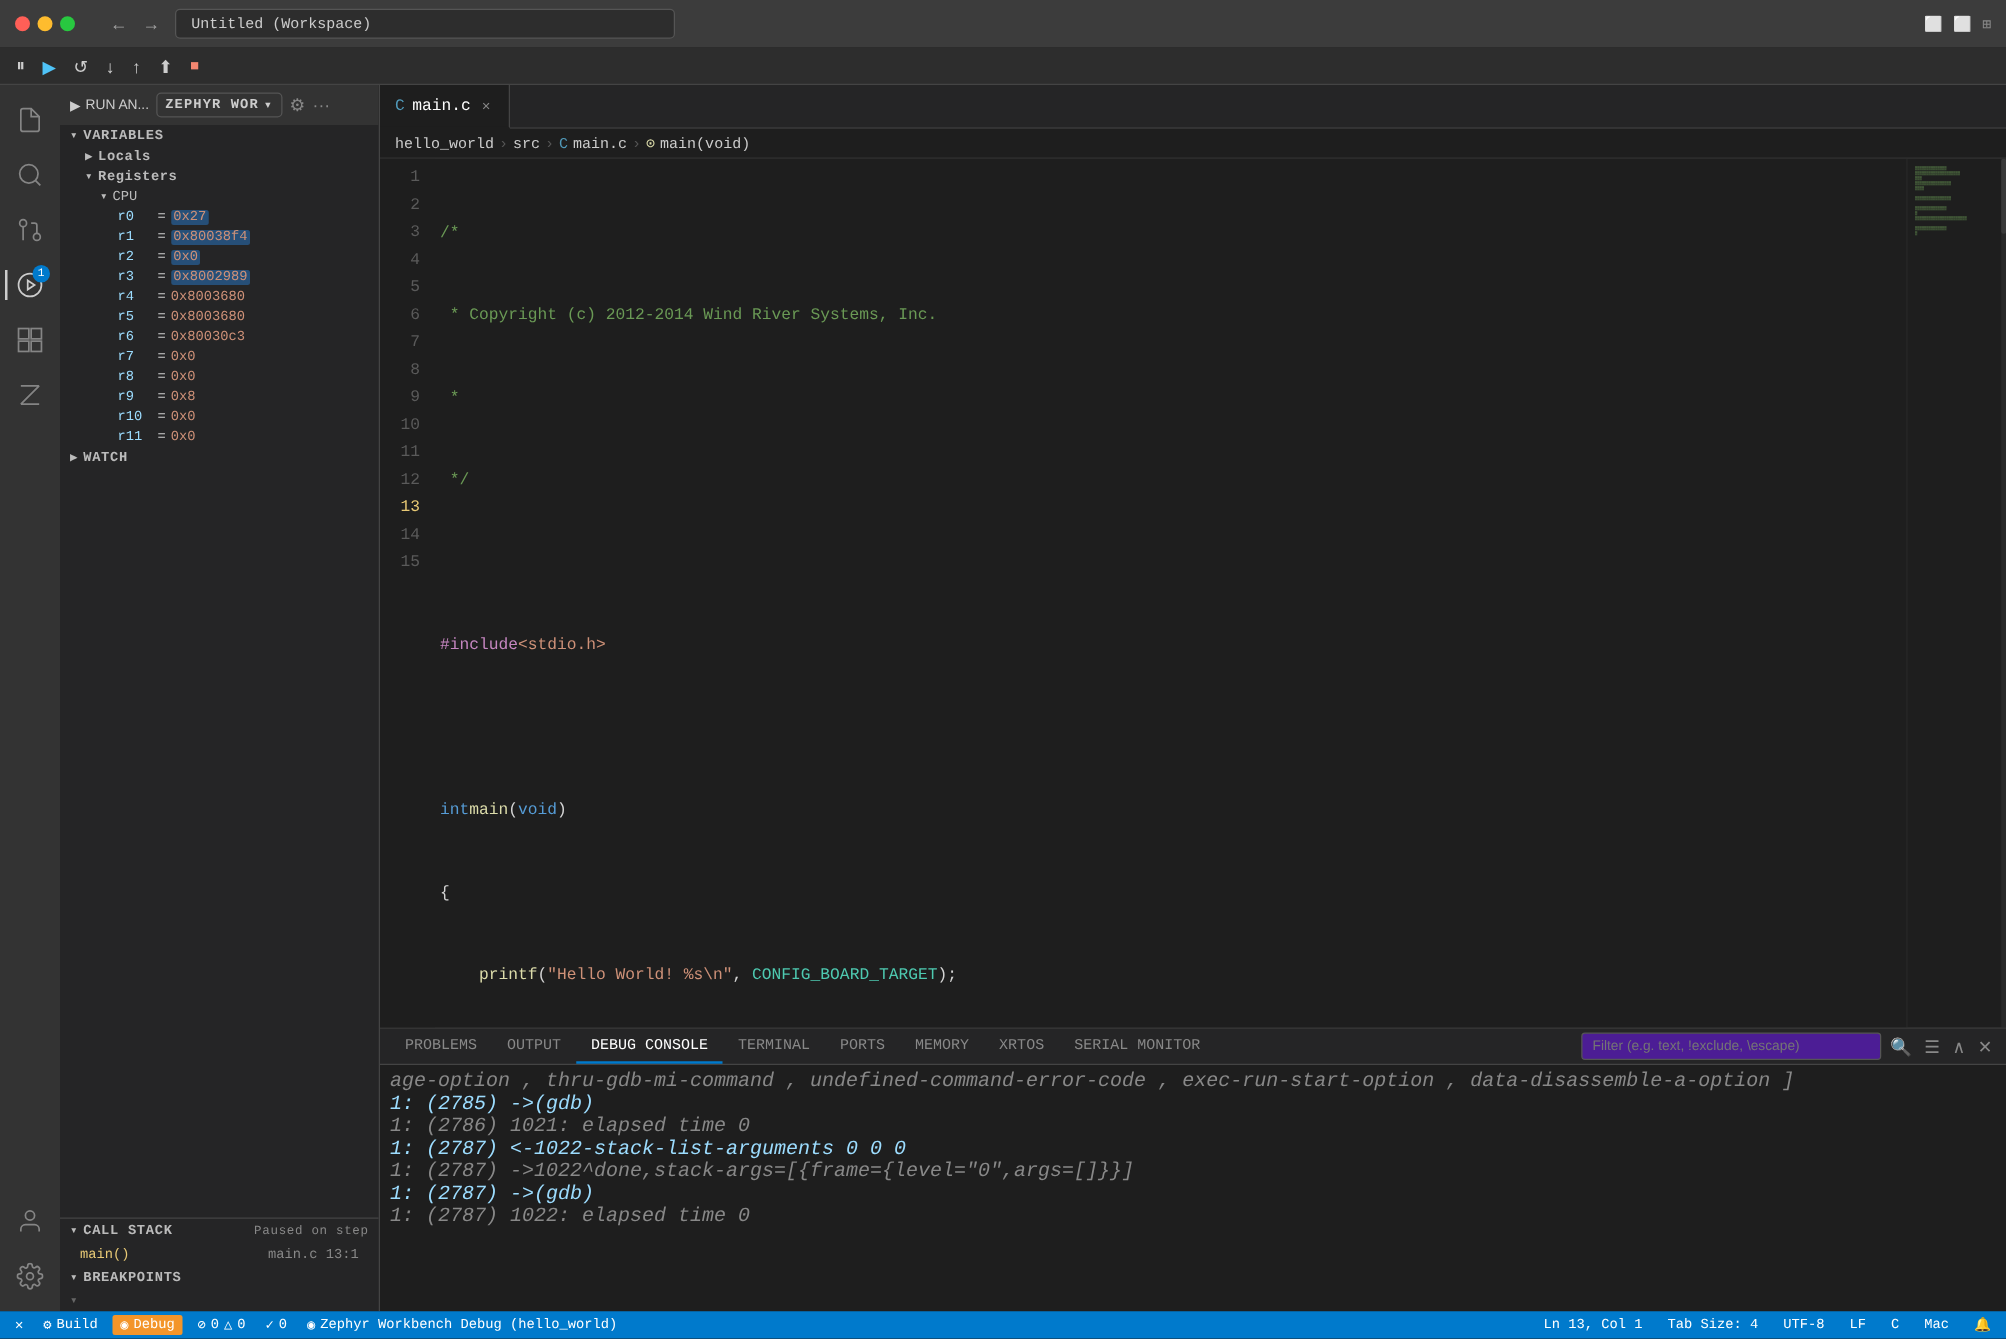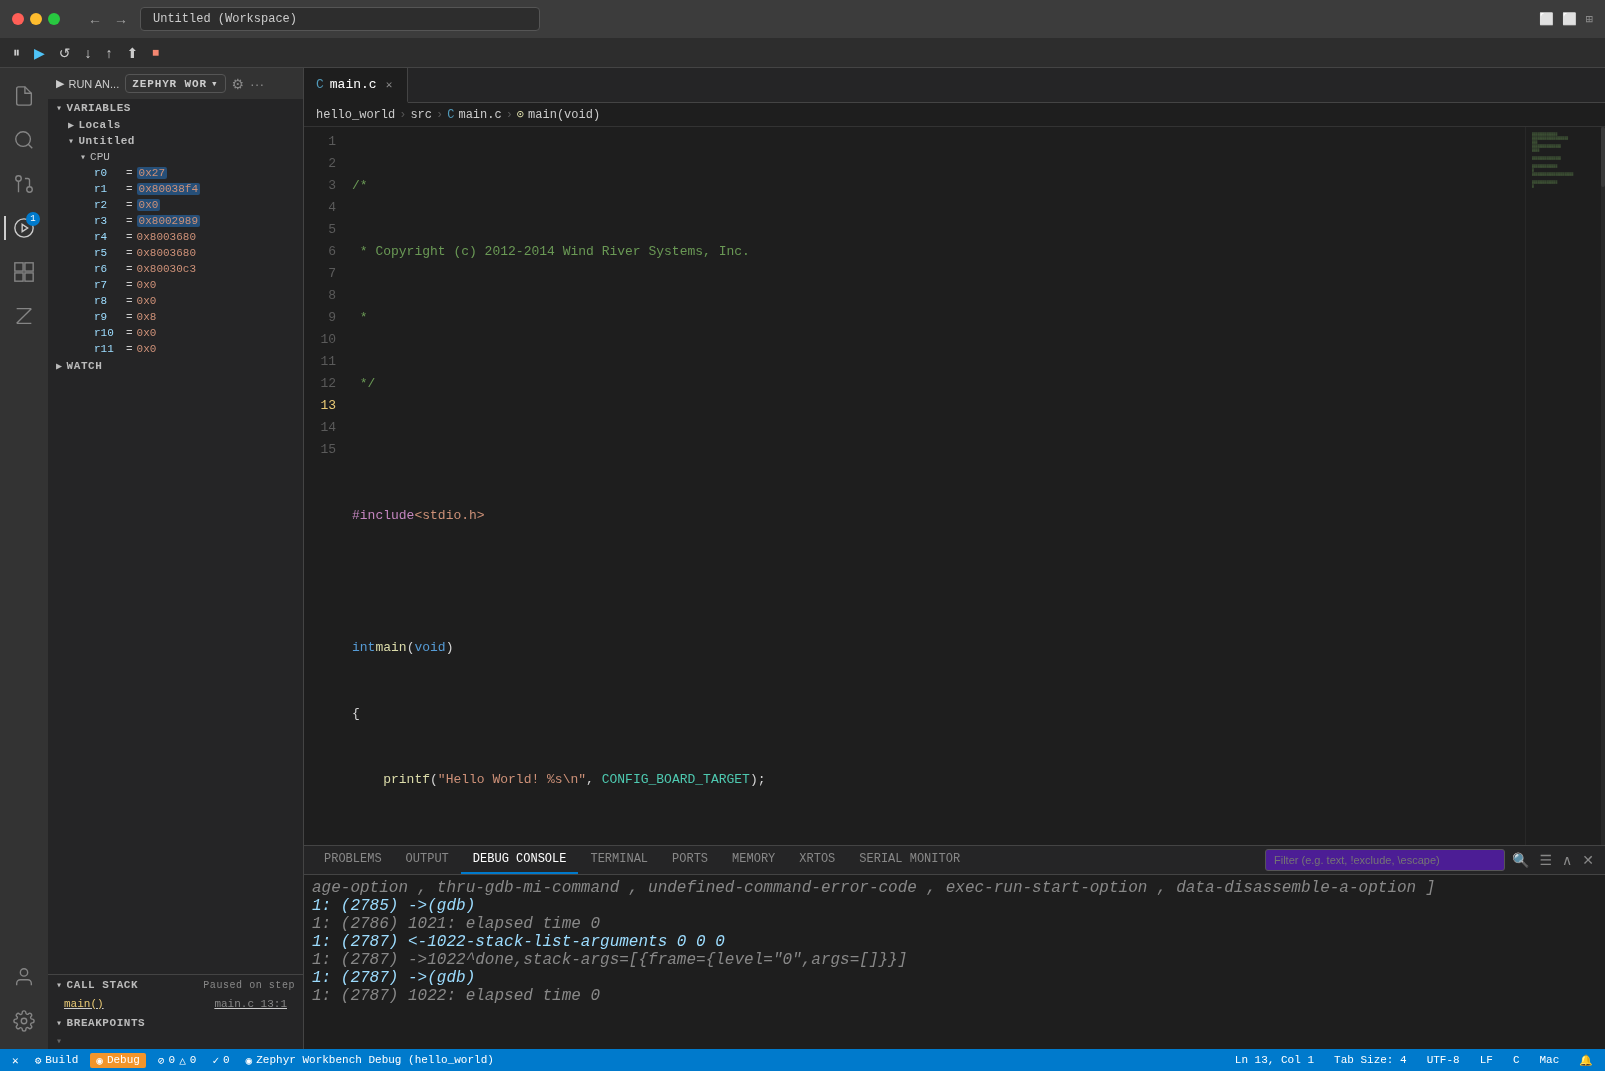--- a/index.html
+++ b/index.html
@@ -284,21 +284,20 @@
       color: #888;
       font-weight: normal;
     }
     .call-stack-item {
       display: flex;
       align-items: center;
       justify-content: space-between;
       padding: 3px 16px;
       font-size: 11px;
       cursor: pointer;
-      text-decoration: underline;
     }
     .call-stack-name { color: #e8c975; }
     .call-stack-file { color: #888; font-size: 11px; }
 
     
     .breakpoints-header {
       display: flex;
       align-items: center;
       padding: 4px 8px;
       font-size: 11px;
@@ -395,21 +394,21 @@
     }
     .minimap-content {
       padding: 4px;
       font-size: 3px;
       line-height: 4px;
       color: #6a9955;
     }
 
     
     .bottom-panel {
-      height: 204px;
+      height: 227px;
       background: #1e1e1e;
       border-top: 1px solid #444;
       display: flex;
       flex-direction: column;
       flex-shrink: 0;
     }
     .panel-tabs {
       display: flex;
       align-items: center;
       background: #252526;
@@ -657,21 +656,21 @@
         <span>VARIABLES</span>
       </div>
 
       <div class="subsection-header">
         <span class="chevron">▶</span>
         <span>Locals</span>
       </div>
 
       <div class="subsection-header">
         <span class="chevron">▾</span>
-        <span>Untitled</span>
+        <span>Registers</span>
       </div>
 
       <div class="cpu-group-header">
         <span class="chevron">▾</span>
         <span>CPU</span>
       </div>
 
       <div class="register-row">
         <span class="reg-name">r0</span>
         <span class="reg-eq"> = </span>

